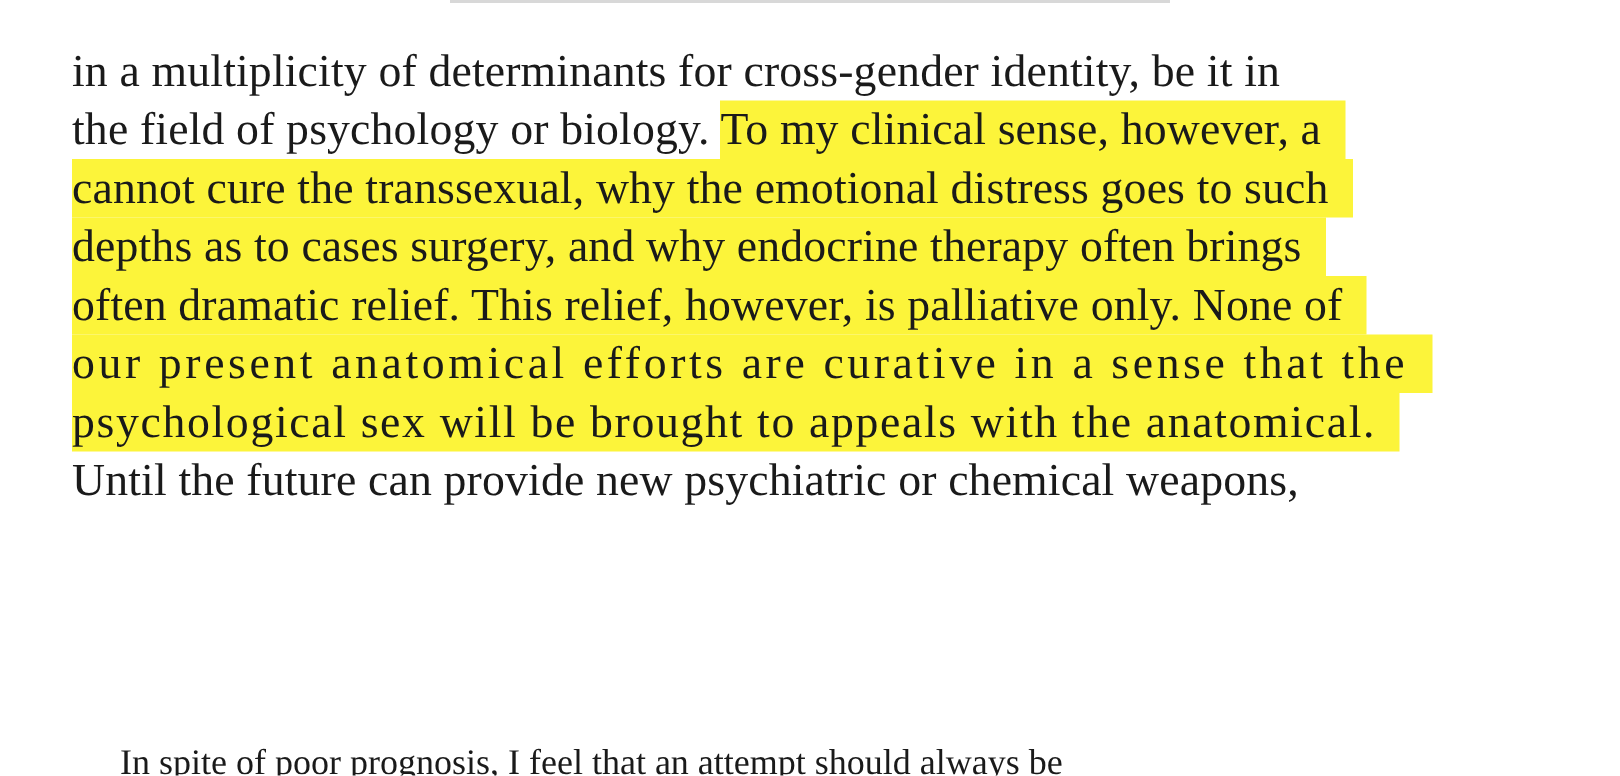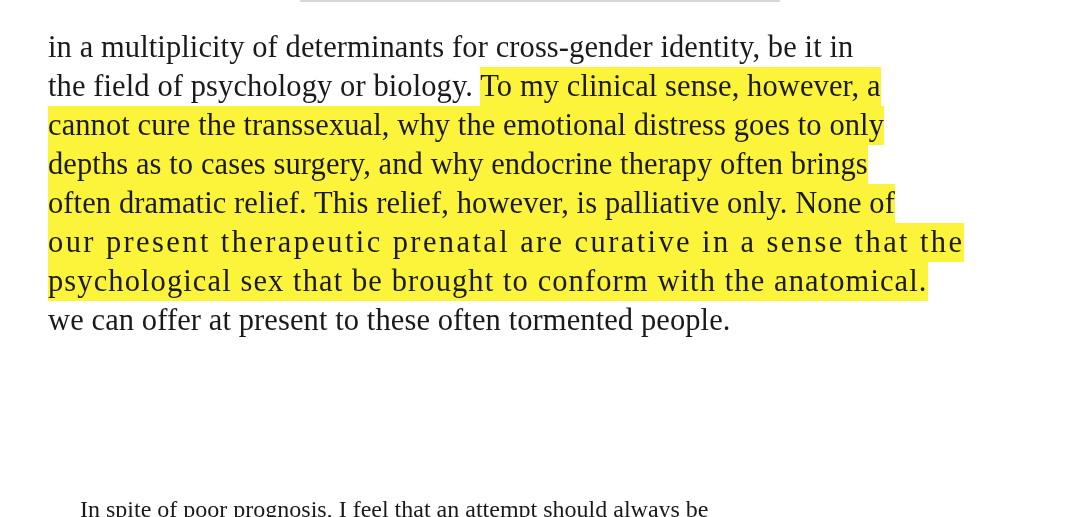--- a/index.html
+++ b/index.html
@@ -39,21 +39,21 @@
   }
   .line {
     white-space: nowrap;
     display: block;
     height: 39px;
   }
   .hl {
     background: #fcf43a;
     box-decoration-break: clone;
     -webkit-box-decoration-break: clone;
-    padding: 2px 0 3px 0;
+    padding: 2px 16px 3px 0;
   }
   .partial-line {
     position: absolute;
     top: 490px;
     left: 80px;
     width: 960px;
     font-size: 24px;
     line-height: 39px;
     color: #1a1a1a;
     white-space: nowrap;
@@ -75,33 +75,33 @@
   <div class="top-rule"></div>
 
   <div class="text-block">
 
     <span class="line"><span>in a multiplicity of determinants for cross-gender identity, be it in</span></span>
 
     <span class="line"><span>the field of psychology or biology. </span><span class="hl">To my clinical sense, however, a</span></span>
 
 
 
-    <span class="line"><span class="hl">cannot cure the transsexual, why the emotional distress goes to only</span></span>
+    <span class="line"><span class="hl">cannot cure the transsexual, why the emotional distress goes to such</span></span>
 
     <span class="line"><span class="hl">depths as to cases surgery, and why endocrine therapy often brings</span></span>
 
     <span class="line"><span class="hl">often dramatic relief. This relief, however, is palliative only. None of</span></span>
 
-    <span class="line"><span class="hl" style="letter-spacing:2.4px">our present therapeutic prenatal are curative in a sense that the</span></span>
+    <span class="line"><span class="hl" style="letter-spacing:2.4px">our present anatomical efforts are curative in a sense that the</span></span>
 
-    <span class="line"><span class="hl" style="letter-spacing:1.1px">psychological sex that be brought to conform with the anatomical.</span></span>
+    <span class="line"><span class="hl" style="letter-spacing:1.1px">psychological sex will be brought to appeals with the anatomical.</span></span>
+
+    <span class="line"><span>Until the future can provide new psychiatric or chemical weapons,</span></span>
 
 
-
-    <span class="line"><span>we can offer at present to these often tormented people.</span></span>
 
   </div>
 
   <div class="partial-line">
     <span class="clip-bottom">In spite of poor prognosis, I feel that an attempt should always be</span>
   </div>
 
 </div>
 
 </body></html>

